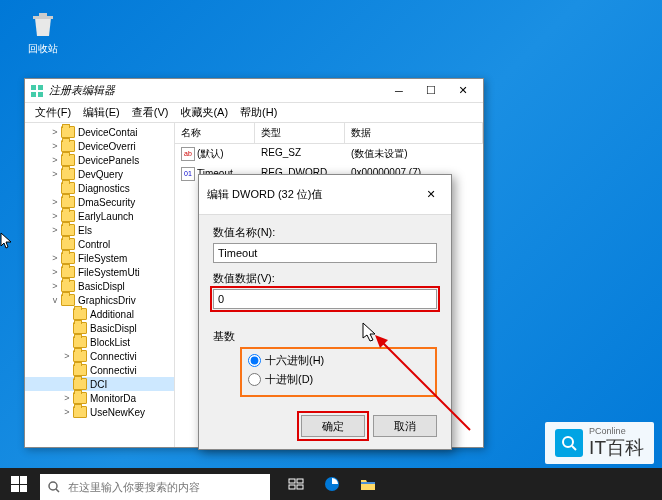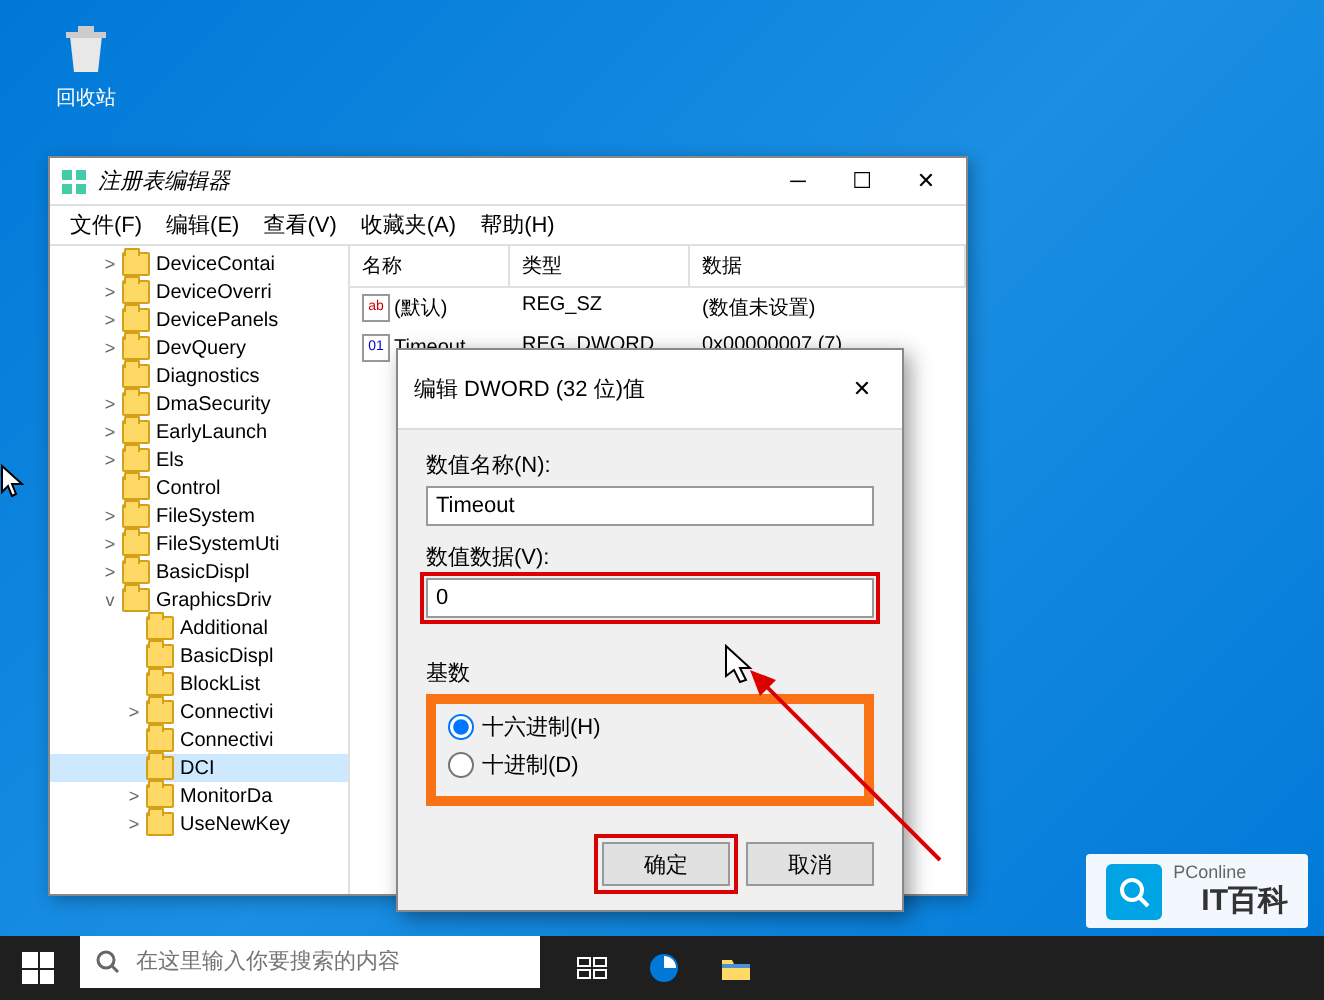--- a/index.html
+++ b/index.html
@@ -60,35 +60,35 @@
 .field-row { display: flex; gap: 12px; flex-direction: column; }
 .field-col { flex: 1; }
 .radio-group { }
 .radio-item { display: flex; align-items: center; margin-bottom: 4px; font-size: 11px; }
 .radio-item input { margin-right: 4px; }
 .dialog-buttons { display: flex; justify-content: flex-end; gap: 8px; padding: 8px 14px 12px; }
 .dialog-btn { width: 64px; height: 22px; border: 1px solid #999; background: #e1e1e1; font-size: 11px; cursor: pointer; text-align: center; }
 .dialog-btn.primary { outline: 2px solid #d00; outline-offset: 2px; }
 
 
-.taskbar { position: absolute; bottom: 0; left: 0; right: 0; height: 32px; background: #1f1f1f; display: flex; align-items: flex-start; }
+.taskbar { position: absolute; bottom: 0; left: 0; right: 0; height: 32px; background: #1f1f1f; display: flex; align-items: flex-end; }
 .start-btn { width: 38px; height: 32px; display: flex; align-items: center; justify-content: center; cursor: pointer; }
 .win-logo { width: 16px; height: 16px; display: grid; grid-template-columns: 1fr 1fr; grid-template-rows: 1fr 1fr; gap: 1px; }
 .win-logo div { background: #fff; }
 .search-box { width: 230px; height: 26px; background: #fff; display: flex; align-items: center; margin-left: 2px; }
 .search-icon-tb { width: 28px; display: flex; align-items: center; justify-content: center; color: #666; }
 .search-input { flex: 1; border: none; font-size: 11px; outline: none; color: #666; }
 .task-icons { display: flex; margin-left: 8px; }
 .task-icon { width: 36px; height: 32px; display: flex; align-items: center; justify-content: center; cursor: pointer; color: #fff; }
 
 
 .watermark { position: absolute; bottom: 36px; right: 8px; background: rgba(255,255,255,0.95); padding: 4px 10px; display: flex; align-items: center; gap: 6px; border-radius: 2px; }
 .wm-icon { width: 28px; height: 28px; background: #00a4e4; border-radius: 3px; display: flex; align-items: center; justify-content: center; }
 .wm-text { font-size: 9px; color: #666; line-height: 1.2; }
-.wm-text .big { font-size: 15px; color: #333; font-weight: bold; margin-left: 14px; }
+.wm-text .big { font-size: 19px; color: #333; font-weight: normal; }
 
 
 .arrow-annotation { position: absolute; top: 330px; left: 370px; width: 120px; height: 120px; pointer-events: none; }
 
 
 .cursor-ptr { position: absolute; top: 322px; left: 362px; pointer-events: none; }
 
 .mouse-cursor { position: absolute; top: 232px; left: 0px; pointer-events: none; }
 
 ::-webkit-scrollbar { width: 12px; }
@@ -269,21 +269,21 @@
   <div class="dialog-body">
     <div class="field-label">数值名称(N):</div>
     <input class="field-input" readonly="" value="Timeout" style="">
     <div class="field-row">
       <div class="field-col">
         <div class="field-label">数值数据(V):</div>
         <input class="field-input highlighted" value="0" style="">
       </div>
       <div class="field-col">
         <div class="field-label">基数</div>
-        <div class="radio-group" style="border:5px solid #f97316; padding:4px 6px;">
+        <div class="radio-group" style="border:2px solid #f97316; padding:4px 6px;margin-left:27px;">
           <label class="radio-item">
               <input type="radio" name="base" checked="" style="">
               <span>十六进制(H)</span>
             </label>
           <label class="radio-item">
               <input type="radio" name="base" style="">
               <span>十进制(D)</span>
             </label>
         </div>
       </div>

